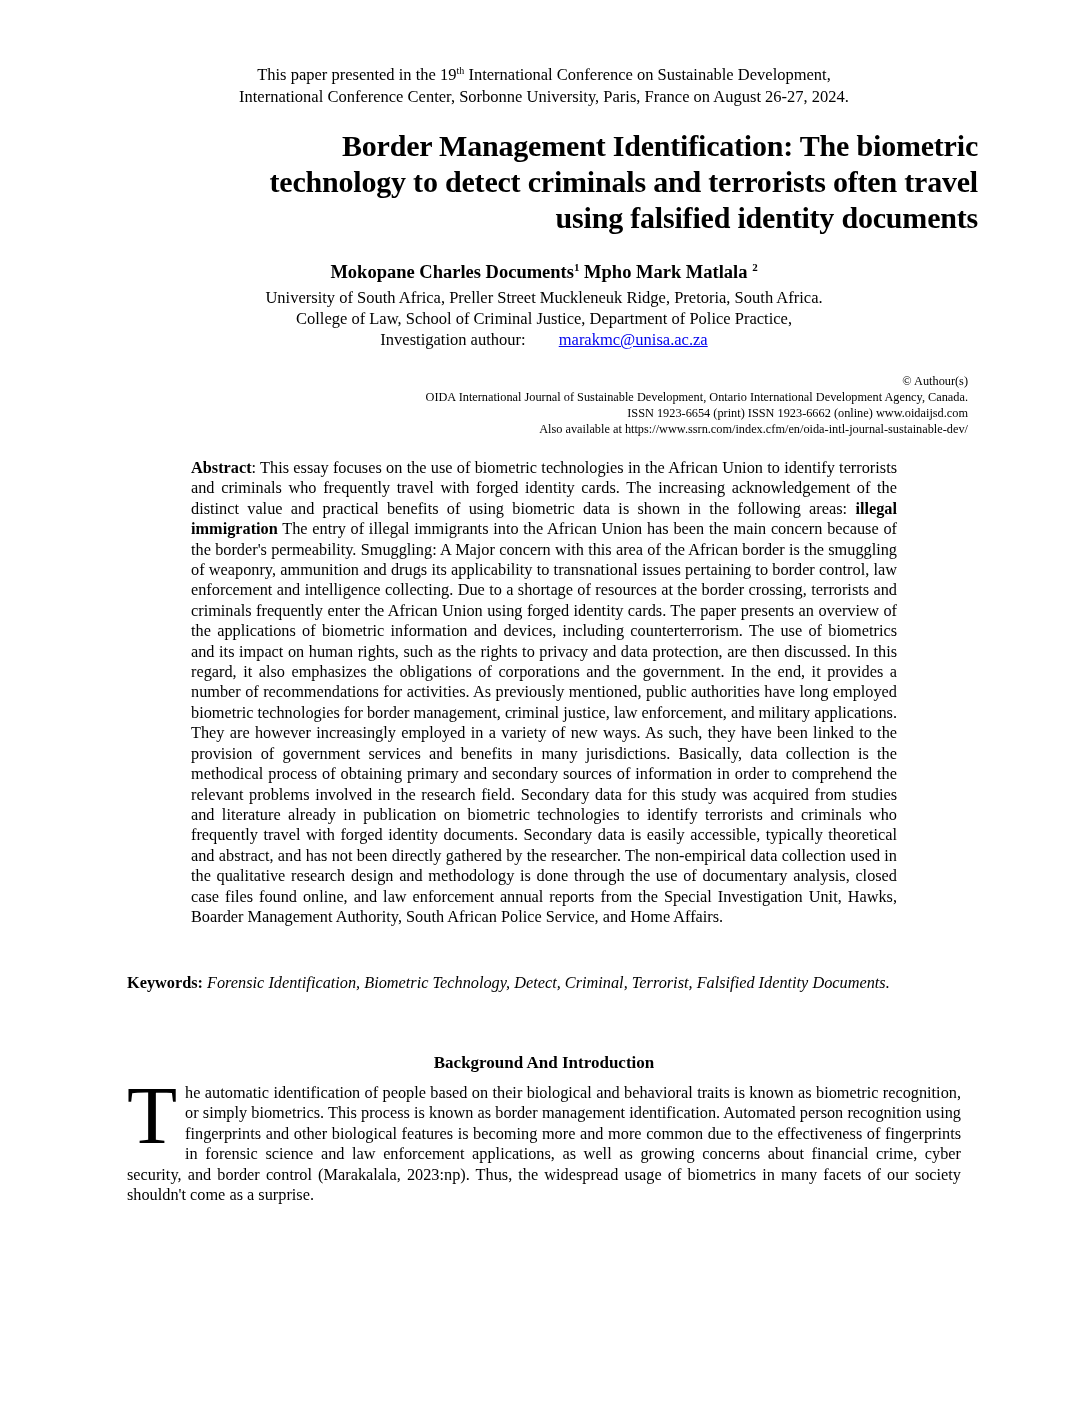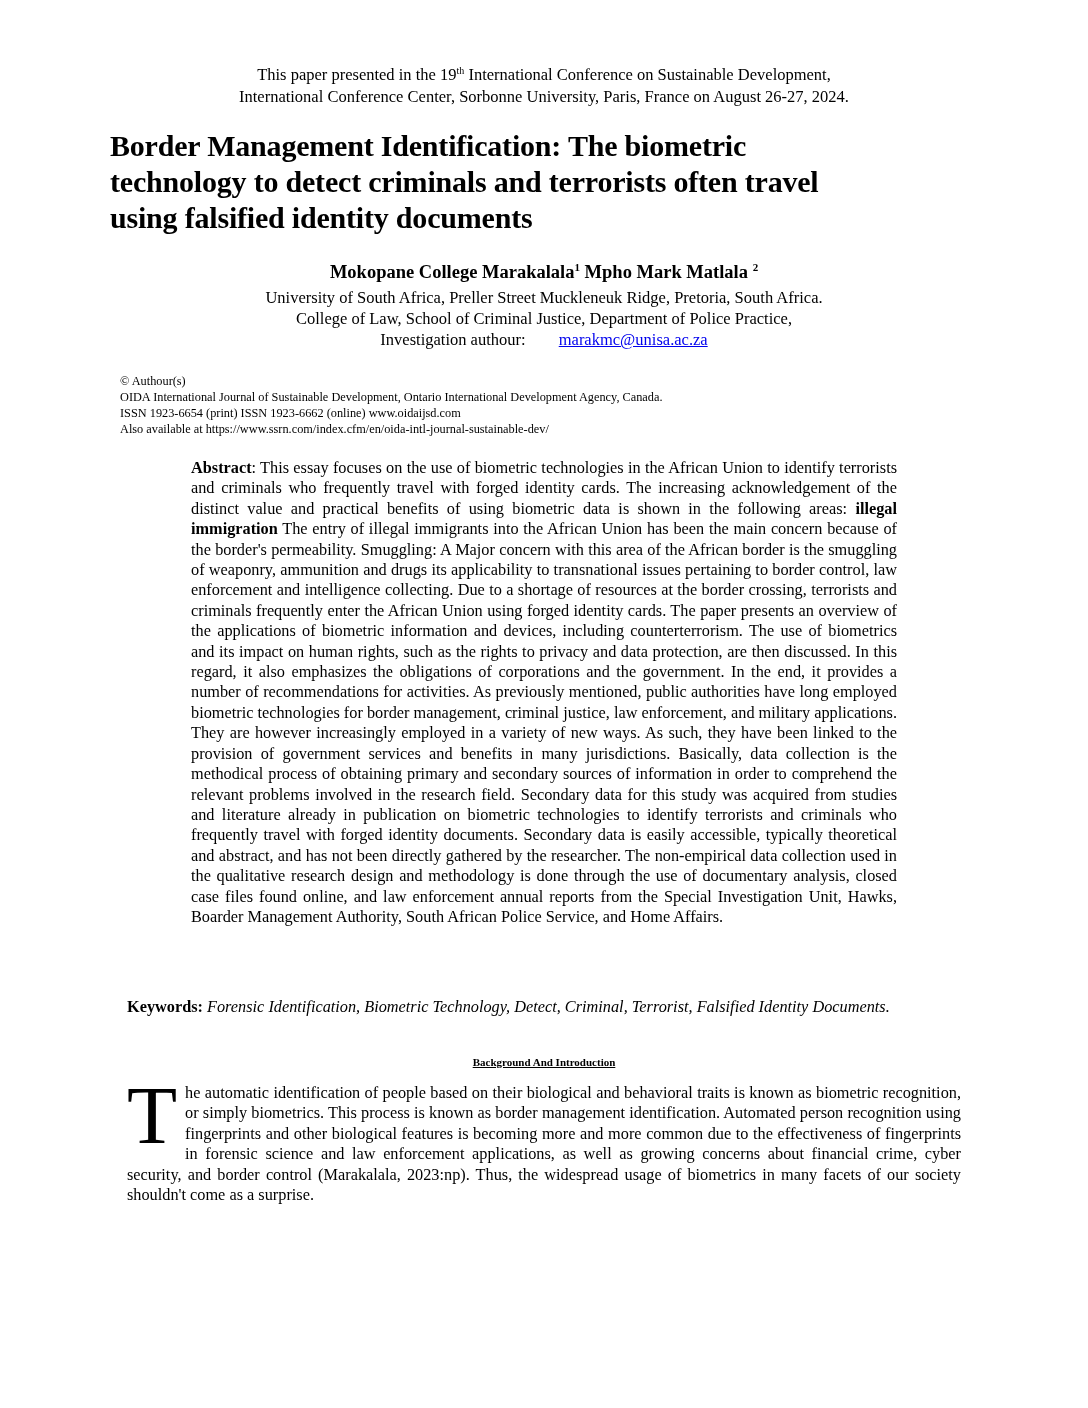--- a/index.html
+++ b/index.html
@@ -2,38 +2,38 @@
 <html><head>
 <meta charset="utf-8">
 <style>
   html, body { margin: 0; padding: 0; background: #ffffff; }
   body { width: 1088px; height: 1408px; position: relative; overflow: hidden;
          font-family: "Liberation Serif", "DejaVu Serif", serif; color: #000; }
   .page { position: absolute; left: 0; top: 0; width: 1088px; height: 1408px; }
   .conf { position: absolute; left: 120px; width: 848px; top: 64px; text-align: center;
           font-size: 16.5px; line-height: 22px; }
   .conf sup { font-size: 10px; line-height: 0; vertical-align: 6px; }
-  .title { position: absolute; left: 110px; width: 868px; top: 128px; text-align: left;
+  .title { position: absolute; left: 110px; width: 868px; top: 128px; text-align: right;
            font-weight: bold; font-size: 30px; line-height: 36px; letter-spacing: -0.2px; }
   .authors { position: absolute; left: 120px; width: 848px; top: 260px; text-align: center;
              font-weight: bold; font-size: 18.5px; line-height: 24px; }
   .authors sup { font-size: 11px; line-height: 0; vertical-align: 7px; }
   .affil { position: absolute; left: 120px; width: 848px; top: 287px; text-align: center;
            font-size: 16.5px; line-height: 21px; }
   .affil a { color: #0000ee; text-decoration: underline; margin-left: 29px; }
-  .copyright { position: absolute; left: 120px; width: 848px; top: 373px; text-align: left;
+  .copyright { position: absolute; left: 120px; width: 848px; top: 373px; text-align: right;
                font-size: 12.3px; line-height: 16px; }
   .abstract { position: absolute; left: 191px; width: 706px; top: 458px;
               font-size: 16.3px; line-height: 20.4px; text-align: justify; }
   .abstract b { font-weight: bold; }
-  .keywords { position: absolute; left: 127px; width: 770px; top: 996px;
+  .keywords { position: absolute; left: 127px; width: 770px; top: 972px;
               font-size: 16.3px; line-height: 21px; text-align: left; }
   .keywords i { font-style: italic; }
   .section { position: absolute; left: 120px; width: 848px; top: 1052px; text-align: center;
-             font-weight: bold; font-size: 11px; line-height: 21px; text-decoration: underline; }
+             font-weight: bold; font-size: 17px; line-height: 21px; }
   .intro { position: absolute; left: 127px; width: 834px; top: 1083px;
            font-size: 16.3px; line-height: 20.4px; text-align: justify; }
   .dropcap { float: left; font-size: 82px; line-height: 62px; margin: 2px 8px 0 0; height: 62px;
              font-family: "Liberation Serif", "DejaVu Serif", serif; }
 </style>
 </head>
 <body>
 
 <div class="page">
 
@@ -41,21 +41,21 @@
     <div><span>This paper presented in the 19</span><sup>th</sup><span> International Conference on Sustainable Development,</span></div>
     <div>International Conference Center, Sorbonne University, Paris, France on August 26-27, 2024.</div>
   </div>
 
   <div class="title">
     <div>Border Management Identification: The biometric</div>
     <div>technology to detect criminals and terrorists often travel</div>
     <div>using falsified identity documents</div>
   </div>
 
-  <div class="authors"><span>Mokopane College Marakalala</span><sup>1</sup><span> Mpho Mark Matlala </span><sup>2</sup></div>
+  <div class="authors"><span>Mokopane Charles Documents</span><sup>1</sup><span> Mpho Mark Matlala </span><sup>2</sup></div>
 
   <div class="affil">
     <div>University of South Africa, Preller Street Muckleneuk Ridge, Pretoria, South Africa.</div>
     <div>College of Law, School of Criminal Justice, Department of Police Practice,</div>
     <div><span>Investigation authour: </span><a>marakmc@unisa.ac.za</a></div>
   </div>
 
   <div class="copyright">
     <div>© Authour(s)</div>
     <div>OIDA International Journal of Sustainable Development, Ontario International Development Agency, Canada.</div>

